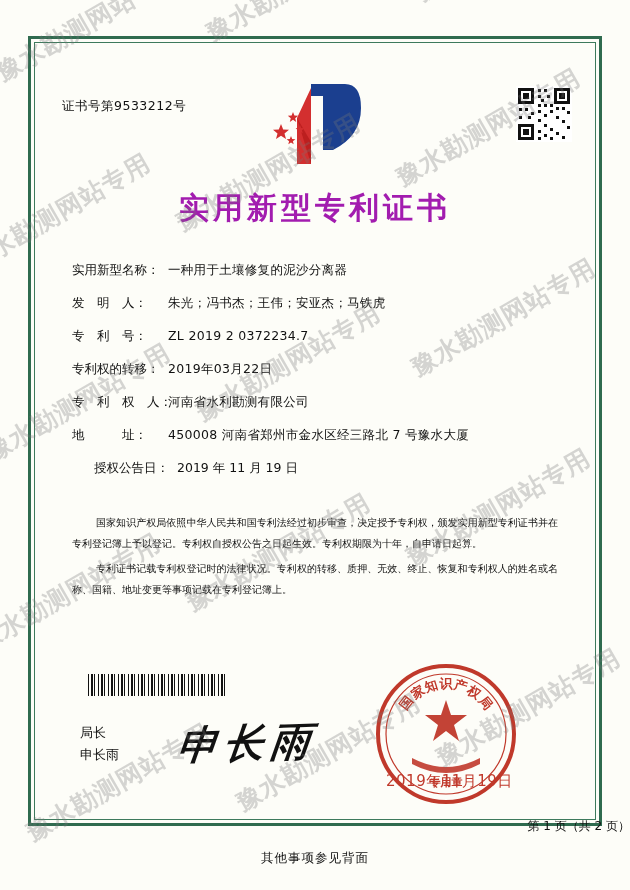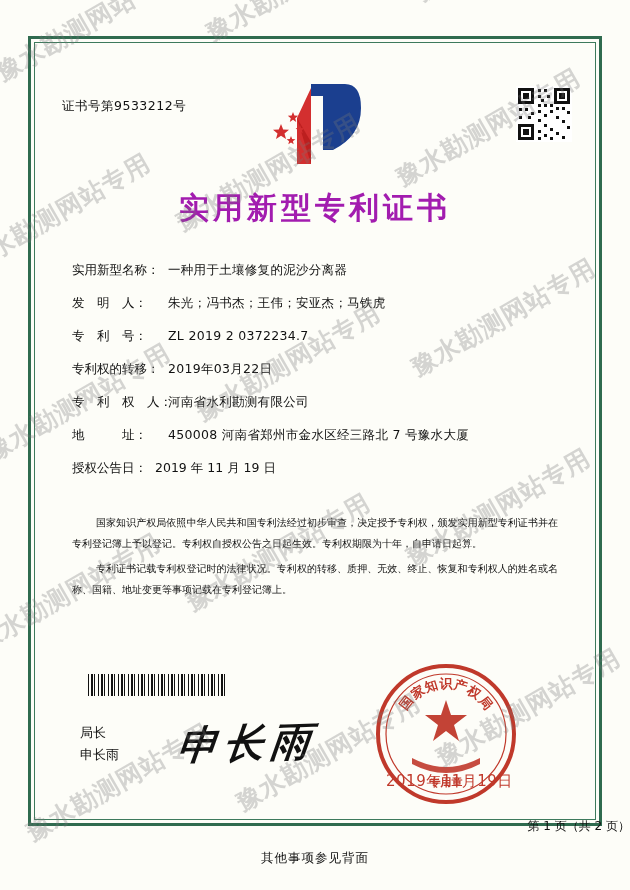--- a/index.html
+++ b/index.html
@@ -125,20 +125,21 @@
     display: flex;
     align-items: baseline;
     font-size: 12.5px;
     color: #111;
     font-family: "DejaVu Sans", "Liberation Sans", sans-serif;
     margin-bottom: 16px;
   }
   .row-split .half {
     display: flex;
     align-items: baseline;
+    justify-content: center;
   }
   .row-split .half.first { width: 248px; flex: 0 0 248px; }
   .row-split .lbl { white-space: nowrap; }
   .row-split .val { margin-left: 8px; }
 
   
   .body-text {
     position: absolute;
     left: 72px;
     top: 512px;

